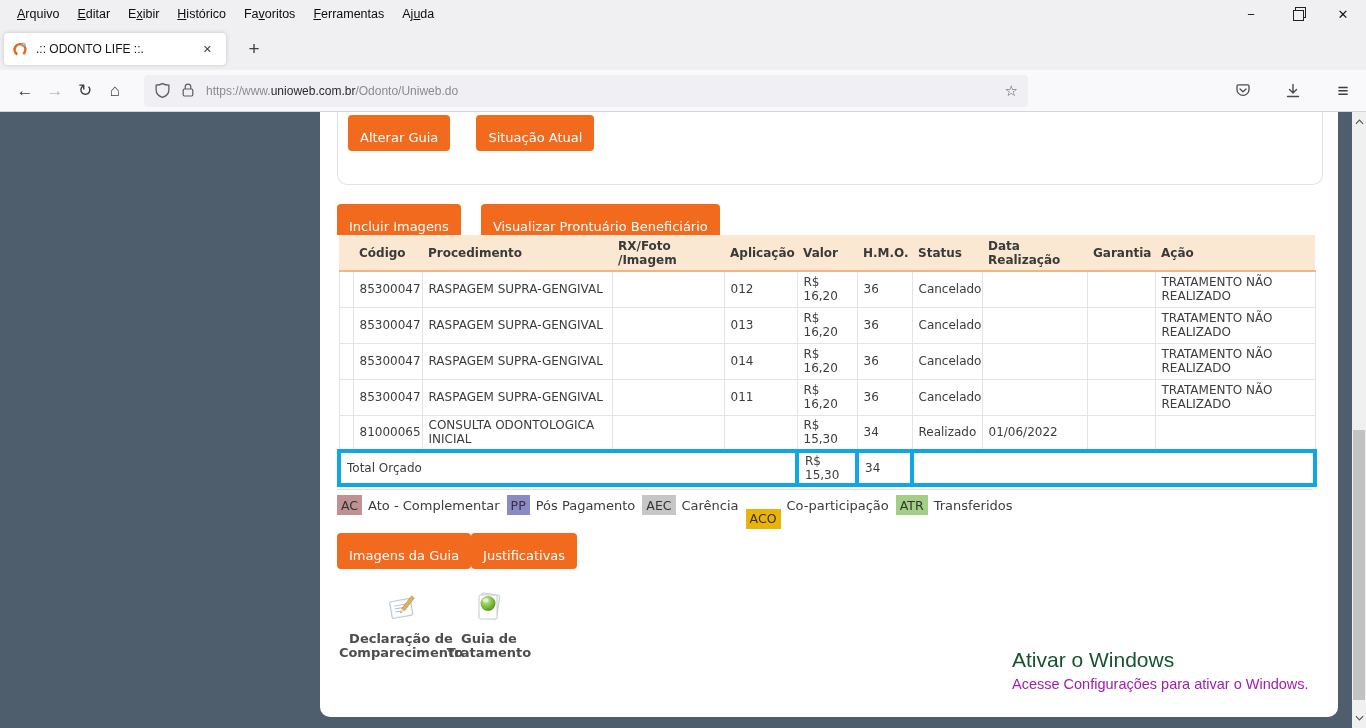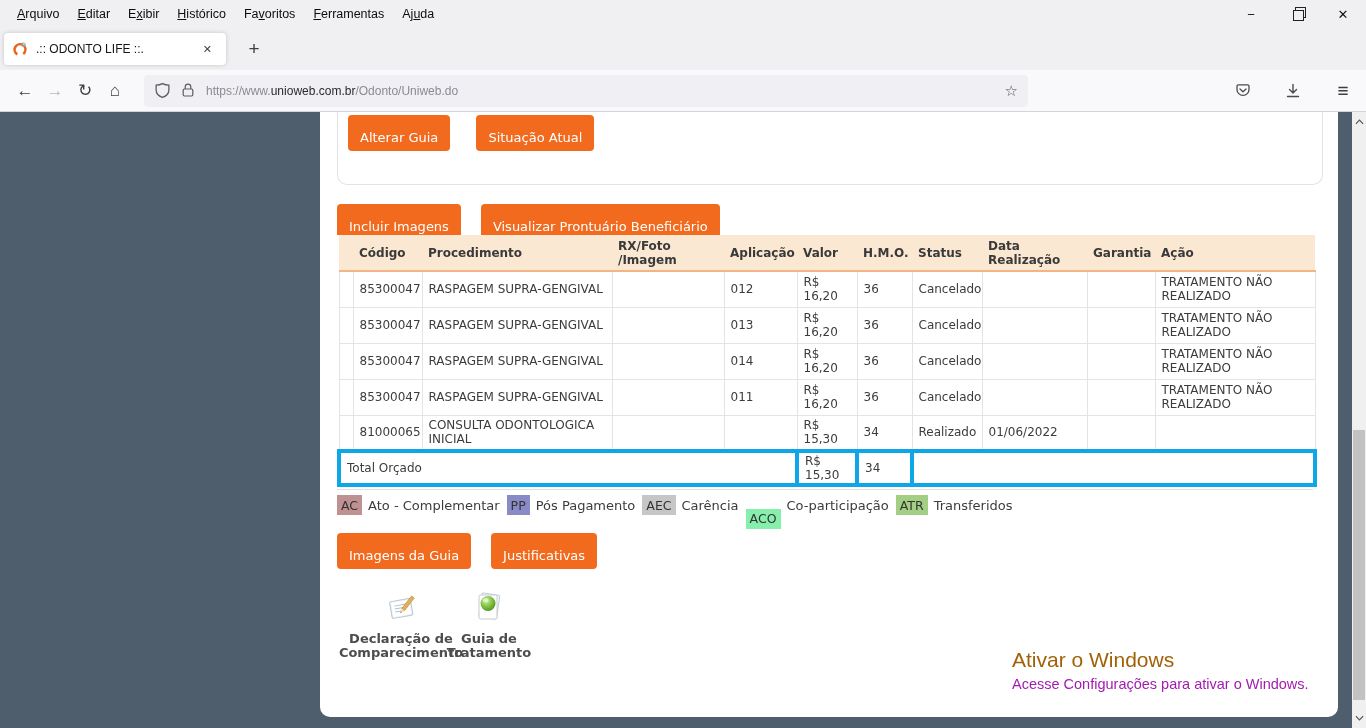--- a/index.html
+++ b/index.html
@@ -41,21 +41,21 @@
 
   
   .viewport { position:absolute; top:112px; left:0; width:1366px; height:616px; background:#4f5e6c; }
   .panel { position:absolute; left:320px; top:0; width:1018px; height:605px; background:#ffffff; border-radius:0 0 10px 10px; font-family:"DejaVu Sans",sans-serif; }
 
   .topbox { position:absolute; left:17px; top:0; width:986px; height:73px; border:1px solid #e3e3e3; border-top:none; border-radius:0 0 10px 10px; background:#fff; }
   .btn { background:#f26a1e; color:#fff; border:none; border-radius:4px; padding:15px 12px 6px; font-family:"DejaVu Sans",sans-serif; font-size:13px; cursor:pointer; }
   .topbox .btn { margin-top:3px; margin-left:10px; }
   .topbox .btn + .btn { margin-left:21px; }
   .midbtns { position:absolute; left:17px; top:92px; display:flex; gap:20px; }
-  .botbtns { position:absolute; left:17px; top:421px; display:flex; gap:20px; }
+  .botbtns { position:absolute; left:17px; top:421px; display:flex; }
 
   
   .ptable { position:absolute; left:17px; top:123px; width:976px; border-collapse:collapse; table-layout:fixed; background:#fff; font-size:12px; color:#3c3c3c; }
   .ptable thead th { background:#fae8d2; border-bottom:2px solid #f2b583; height:36px; text-align:left; vertical-align:middle; padding:2px 6px; font-weight:bold; color:#3a3a3a; font-size:12px; }
   .ptable tbody td { border:1px solid #e4e4e4; height:36px; padding:2px 6px; vertical-align:middle; background:#fff; }
   .ptable tfoot td { border:4px solid #0ea5e9; height:22px; padding:1px 6px; vertical-align:middle; }
   .endline { position:absolute; left:17px; top:377px; width:976px; height:1px; background:#e0e0e0; }
 
   
   .legend { position:absolute; left:17px; top:382px; height:22px; display:flex; align-items:center; font-size:13px; color:#3c3c3c; }
@@ -64,21 +64,21 @@
 
   
   .doc { position:absolute; top:478px; width:132px; text-align:center; cursor:pointer; }
   .doc-icon { display:inline-block; width:36px; height:36px; }
   .doc-label { display:block; margin-top:2px; font-size:13px; font-weight:bold; color:#4d4d4d; white-space:pre-line; line-height:1.05; }
   .doc.d1 { left:15px; }
   .doc.d2 { left:103px; }
 
   
   .watermark { position:absolute; left:692px; top:536px; }
-  .wm1 { font-family:"Liberation Sans",sans-serif; font-size:21px; color:#a16207; }
+  .wm1 { font-family:"Liberation Sans",sans-serif; font-size:21px; color:#14532d; }
   .wm2 { font-family:"Liberation Sans",sans-serif; font-size:14.5px; color:#a21caf; margin-top:4px; }
 
   
   .scrollbar { position:absolute; right:0; top:0; width:14px; height:616px; background:#f0f0f0; }
   .sb-arrow { position:absolute; left:0; width:14px; height:16px; display:flex; align-items:center; justify-content:center; }
   .sb-arrow.up { top:2px; }
   .sb-arrow.down { bottom:2px; }
   .sb-thumb { position:absolute; left:1px; top:318px; width:12px; height:270px; background:#c2c2c2; }
 </style>
 </head>
@@ -309,21 +309,21 @@
       </table>
       <div class="endline"></div>
 
       <div class="legend" id="legend">
           <span class="lg-badge" style="background-color: rgb(191, 145, 145);">AC</span>
           <span class="lg-label">Ato - Complementar</span>
           <span class="lg-badge" style="background-color: rgb(138, 138, 198);">PP</span>
           <span class="lg-label">Pós Pagamento</span>
           <span class="lg-badge" style="background-color: rgb(198, 198, 198);">AEC</span>
           <span class="lg-label">Carência</span>
-          <span class="lg-badge" style="background-color: #86efac; margin-top: 27px;">ACO</span>
+          <span class="lg-badge" style="background-color: #eab308; margin-top: 27px;">ACO</span>
           <span class="lg-label">Co-participação</span>
           <span class="lg-badge" style="background-color: rgb(163, 207, 133);">ATR</span>
           <span class="lg-label">Transferidos</span>
         </div>
 
       <div class="botbtns">
         <button class="btn">Imagens da Guia</button>
         <button class="btn">Justificativas</button>
       </div>
 

